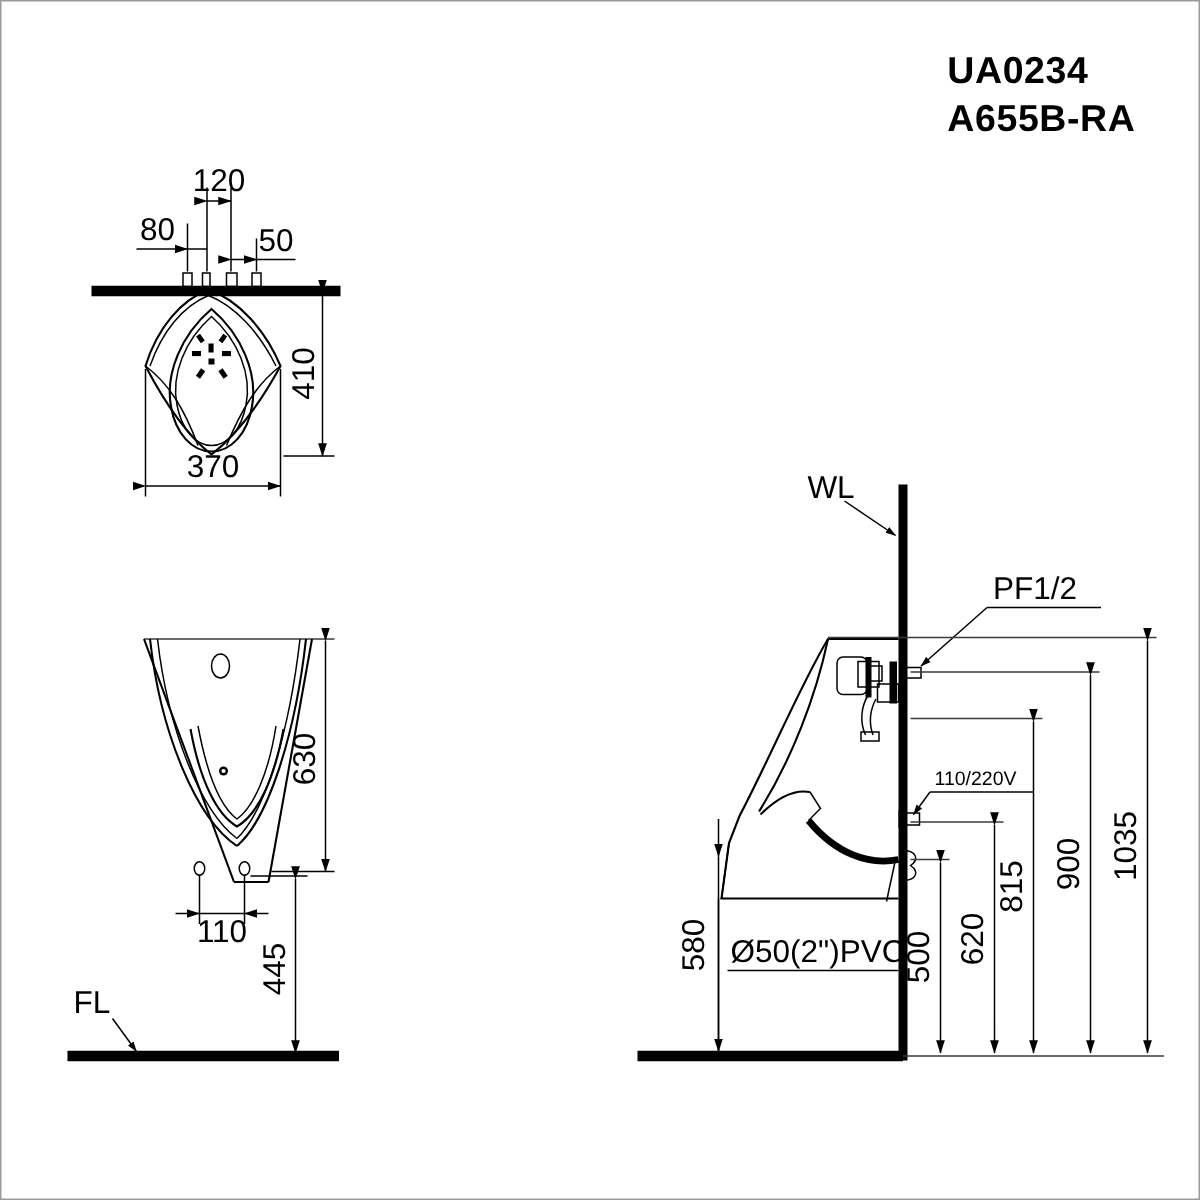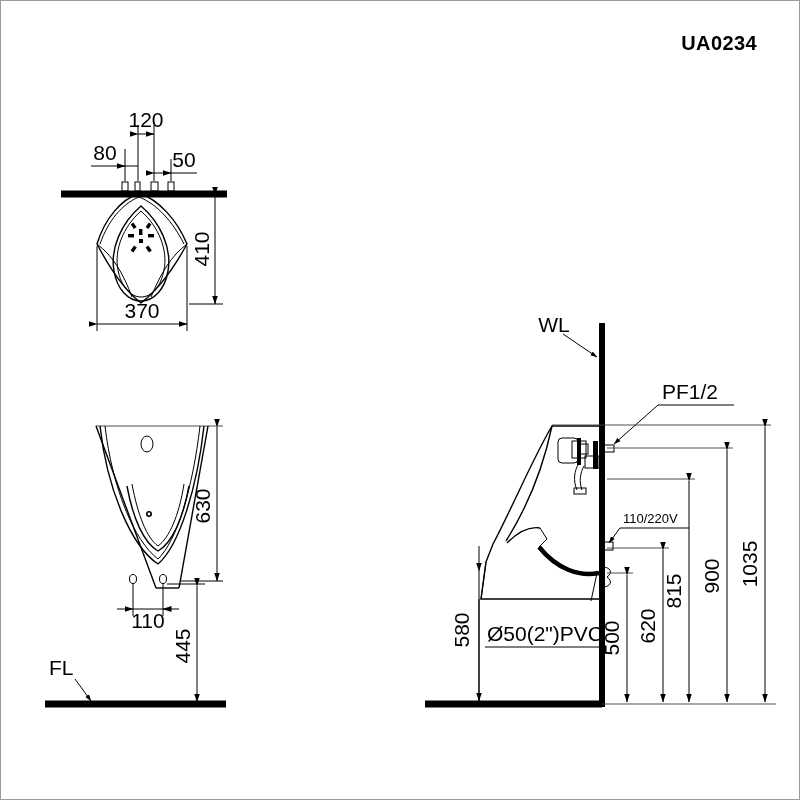--- a/index.html
+++ b/index.html
@@ -26,21 +26,21 @@
   }
   .title-block {
     position: absolute;
     right: 42px;
     top: 30px;
     text-align: left;
     line-height: 1.28;
   }
   .title-block div {
     font-family: "Liberation Sans", sans-serif;
-    font-size: 20px;
+    font-size: 25px;
     font-weight: bold;
     color: #000000;
     letter-spacing: 0.4px;
     white-space: nowrap;
   }
   svg text {
     font-family: "Liberation Sans", sans-serif;
     fill: #000000;
   }
   .dim-txt { font-size: 21px; }
@@ -55,20 +55,21 @@
   .heavy2 { stroke: #000000; stroke-width: 6; fill: none; stroke-linecap: butt; }
   .fillblk { fill: #000000; stroke: none; }
 </style>
 </head>
 <body>
 
 <div id="sheet">
 
   <div class="title-block">
     <div>UA0234</div>
+    <div>A655B-RA</div>
   </div>
 
   <svg id="drawing" viewBox="0 0 800 800" xmlns="http://www.w3.org/2000/svg">
 
     <defs>
       <marker id="ar" markerWidth="9" markerHeight="7" refX="8.5" refY="3.5" orient="auto" markerUnits="userSpaceOnUse">
         <polygon points="0,0.6 9,3.5 0,6.4" fill="#000000"></polygon>
       </marker>
       <marker id="arS" markerWidth="7" markerHeight="5.4" refX="6.6" refY="2.7" orient="auto" markerUnits="userSpaceOnUse">
         <polygon points="0,0.4 7,2.7 0,5" fill="#000000"></polygon>

